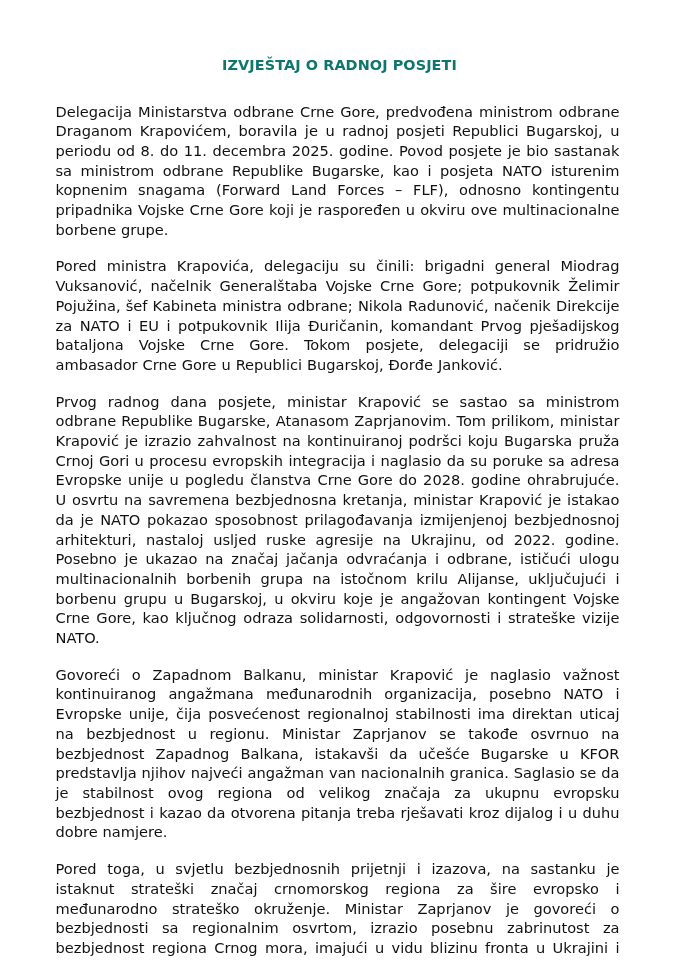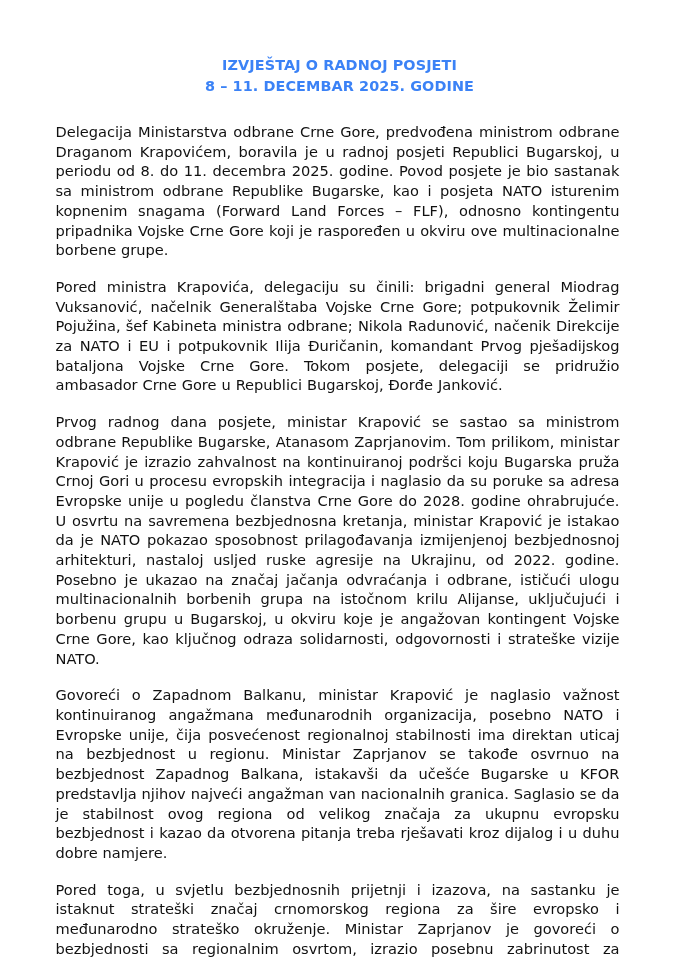--- a/index.html
+++ b/index.html
@@ -26,21 +26,21 @@
   }
 
   .doc-title {
     margin: 0;
     padding-top: 55px;
     text-align: center;
     font-weight: bold;
     font-size: 14.4px;
     line-height: 20.5px;
     letter-spacing: 0.1px;
-    color: #3b82f6;
+    color: #0f766e;
   }
   .doc-title .title-line {
     display: block;
     white-space: nowrap;
   }
   .doc-title .title-line.line-2 {
     letter-spacing: -0.12px;
   }
 
   .body-block {
@@ -63,21 +63,20 @@
     margin-bottom: 0;
   }
 </style>
 </head>
 <body>
 
 <div class="page">
 
   <h1 class="doc-title">
     <span class="title-line line-1">IZVJEŠTAJ O RADNOJ POSJETI</span>
-    <span class="title-line line-3">8 – 11. DECEMBAR 2025. GODINE</span>
   </h1>
 
   <div class="body-block">
     <p class="para">Delegacija Ministarstva odbrane Crne Gore, predvođena ministrom odbrane Draganom Krapovićem, boravila je u radnoj posjeti Republici Bugarskoj, u periodu od 8. do 11. decembra 2025. godine. Povod posjete je bio sastanak sa ministrom odbrane Republike Bugarske, kao i posjeta NATO isturenim kopnenim snagama (Forward Land Forces – FLF), odnosno kontingentu pripadnika Vojske Crne Gore koji je raspoređen u okviru ove multinacionalne borbene grupe.</p>
     <p class="para">Pored ministra Krapovića, delegaciju su činili: brigadni general Miodrag Vuksanović, načelnik Generalštaba Vojske Crne Gore; potpukovnik Želimir Pojužina, šef Kabineta ministra odbrane; Nikola Radunović, načenik Direkcije za NATO i EU i potpukovnik Ilija Đuričanin, komandant Prvog pješadijskog bataljona Vojske Crne Gore. Tokom posjete, delegaciji se pridružio ambasador Crne Gore u Republici Bugarskoj, Đorđe Janković.</p>
     <p class="para">Prvog radnog dana posjete, ministar Krapović se sastao sa ministrom odbrane Republike Bugarske, Atanasom Zaprjanovim. Tom prilikom, ministar Krapović je izrazio zahvalnost na kontinuiranoj podršci koju Bugarska pruža Crnoj Gori u procesu evropskih integracija i naglasio da su poruke sa adresa Evropske unije u pogledu članstva Crne Gore do 2028. godine ohrabrujuće. U osvrtu na savremena bezbjednosna kretanja, ministar Krapović je istakao da je NATO pokazao sposobnost prilagođavanja izmijenjenoj bezbjednosnoj arhitekturi, nastaloj usljed ruske agresije na Ukrajinu, od 2022. godine. Posebno je ukazao na značaj jačanja odvraćanja i odbrane, ističući ulogu multinacionalnih borbenih grupa na istočnom krilu Alijanse, uključujući i borbenu grupu u Bugarskoj, u okviru koje je angažovan kontingent Vojske Crne Gore, kao ključnog odraza solidarnosti, odgovornosti i strateške vizije NATO.</p>
     <p class="para">Govoreći o Zapadnom Balkanu, ministar Krapović je naglasio važnost kontinuiranog angažmana međunarodnih organizacija, posebno NATO i Evropske unije, čija posvećenost regionalnoj stabilnosti ima direktan uticaj na bezbjednost u regionu. Ministar Zaprjanov se takođe osvrnuo na bezbjednost Zapadnog Balkana, istakavši da učešće Bugarske u KFOR predstavlja njihov najveći angažman van nacionalnih granica. Saglasio se da je stabilnost ovog regiona od velikog značaja za ukupnu evropsku bezbjednost i kazao da otvorena pitanja treba rješavati kroz dijalog i u duhu dobre namjere.</p>
     <p class="para">Pored toga, u svjetlu bezbjednosnih prijetnji i izazova, na sastanku je istaknut strateški značaj crnomorskog regiona za šire evropsko i međunarodno strateško okruženje. Ministar Zaprjanov je govoreći o bezbjednosti sa regionalnim osvrtom, izrazio posebnu zabrinutost za bezbjednost regiona Crnog mora, imajući u vidu blizinu fronta u Ukrajini i gotovo svakodnevne incidenata sa kojima se suočavaju.</p>
   </div>
 

